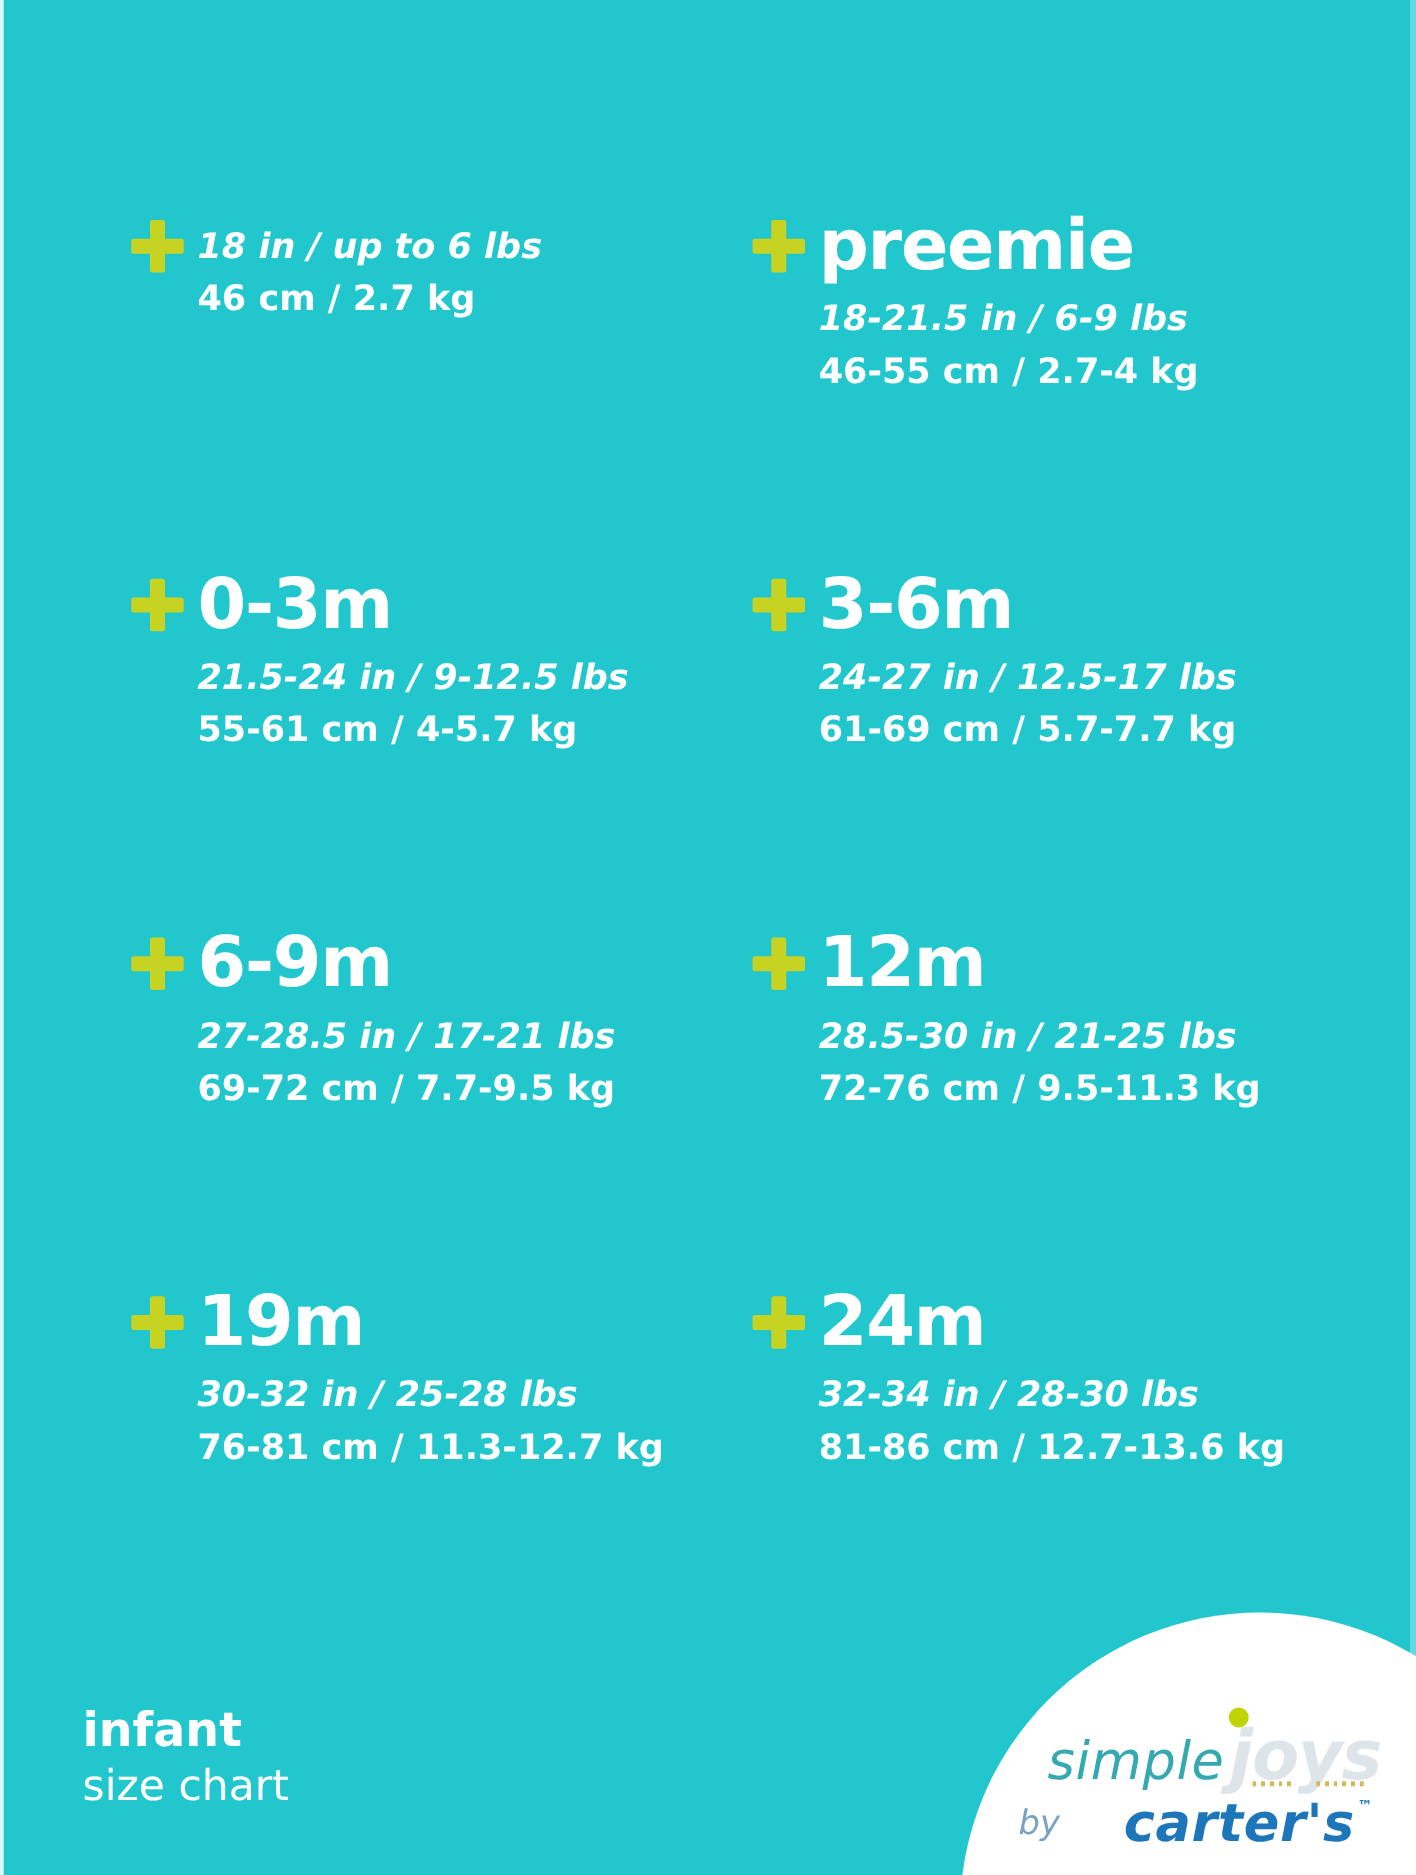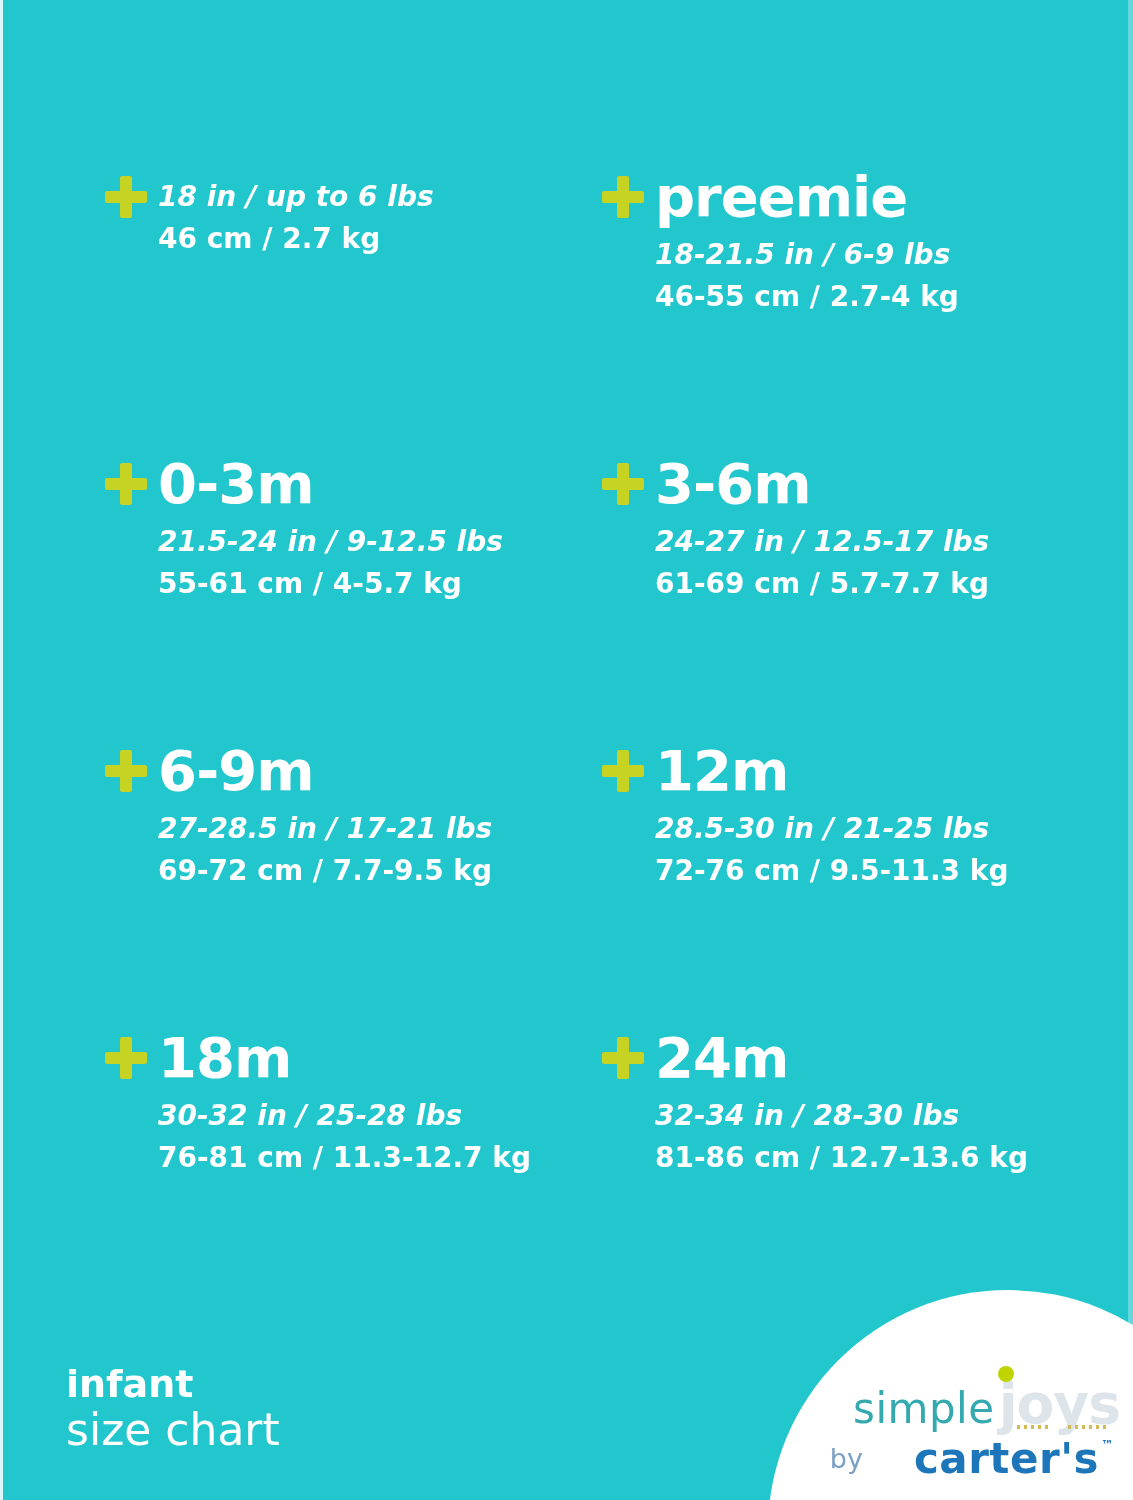--- a/index.html
+++ b/index.html
@@ -30,27 +30,27 @@
   .plus{position:relative; width:42px; height:42px; flex:none; margin-top:8px;}
   .plus::before{content:""; position:absolute; left:0; top:15px; width:42px; height:12px; background:var(--plus); border-radius:2px;}
   .plus::after{content:""; position:absolute; left:15px; top:0; width:12px; height:42px; background:var(--plus); border-radius:2px;}
   .entry-body{margin-left:11px;}
   .size-label{font-size:56px; line-height:58px; font-weight:bold; color:var(--text); letter-spacing:-1px;}
   .size-line{font-size:28px; line-height:42px; font-weight:bold; color:var(--text);}
   .size-line.first{margin-top:8px;font-style:italic;}
 
   .footer{position:absolute; left:66px; top:1362px; color:var(--text);}
   .footer-bold{font-size:38px; line-height:45px; font-weight:bold;}
-  .footer-regular{font-size:44px; line-height:45px; font-weight:normal;}
+  .footer-regular{font-size:34px; line-height:45px; font-weight:normal;}
 
   .logo-circle{
     position:absolute; left:768px; top:1290px; width:480px; height:480px;
     background:#ffffff; border-radius:50%;
   }
-  .logo{position:absolute; left:85px; top:82px; width:260px;}
+  .logo{position:absolute; left:70px; top:82px; width:260px;font-style:italic;}
   .logo-line1{display:flex; align-items:baseline; white-space:nowrap; height:58px;}
   .logo-simple{font-size:42px; font-weight:normal; color:var(--logo-simple); letter-spacing:0.5px;}
   .logo-joys{font-size:55px; font-weight:bold; color:var(--logo-joys); letter-spacing:-1px; margin-left:4px;}
   .j-wrap{position:relative; display:inline-block;}
   .j-dot{position:absolute; left:-1px; top:-6px; width:16px; height:16px; border-radius:50%; background:var(--logo-dot); z-index:2;}
   .stitch{position:absolute; height:4px; background:repeating-linear-gradient(90deg,var(--logo-stitch) 0 3px, transparent 3px 7px);}
   .stitch-1{left:164px; top:53px; width:34px;}
   .stitch-2{left:215px; top:53px; width:38px;}
   .logo-line2{display:flex; align-items:center; justify-content:flex-end; white-space:nowrap; margin-top:4px; padding-right:0;}
   .logo-by{font-size:27px; font-weight:normal; color:var(--logo-by); margin-right:7px;}
@@ -113,21 +113,21 @@
       <div class="entry-body">
         <div class="size-label">12m</div>
         <div class="size-line first">28.5-30 in / 21-25 lbs</div>
         <div class="size-line">72-76 cm / 9.5-11.3 kg</div>
       </div>
     </div>
 
     <div class="entry">
       <span class="plus"></span>
       <div class="entry-body">
-        <div class="size-label">18m</div>
+        <div class="size-label">19m</div>
         <div class="size-line first">30-32 in / 25-28 lbs</div>
         <div class="size-line">76-81 cm / 11.3-12.7 kg</div>
       </div>
     </div>
 
     <div class="entry">
       <span class="plus"></span>
       <div class="entry-body">
         <div class="size-label">24m</div>
         <div class="size-line first">32-34 in / 28-30 lbs</div>

